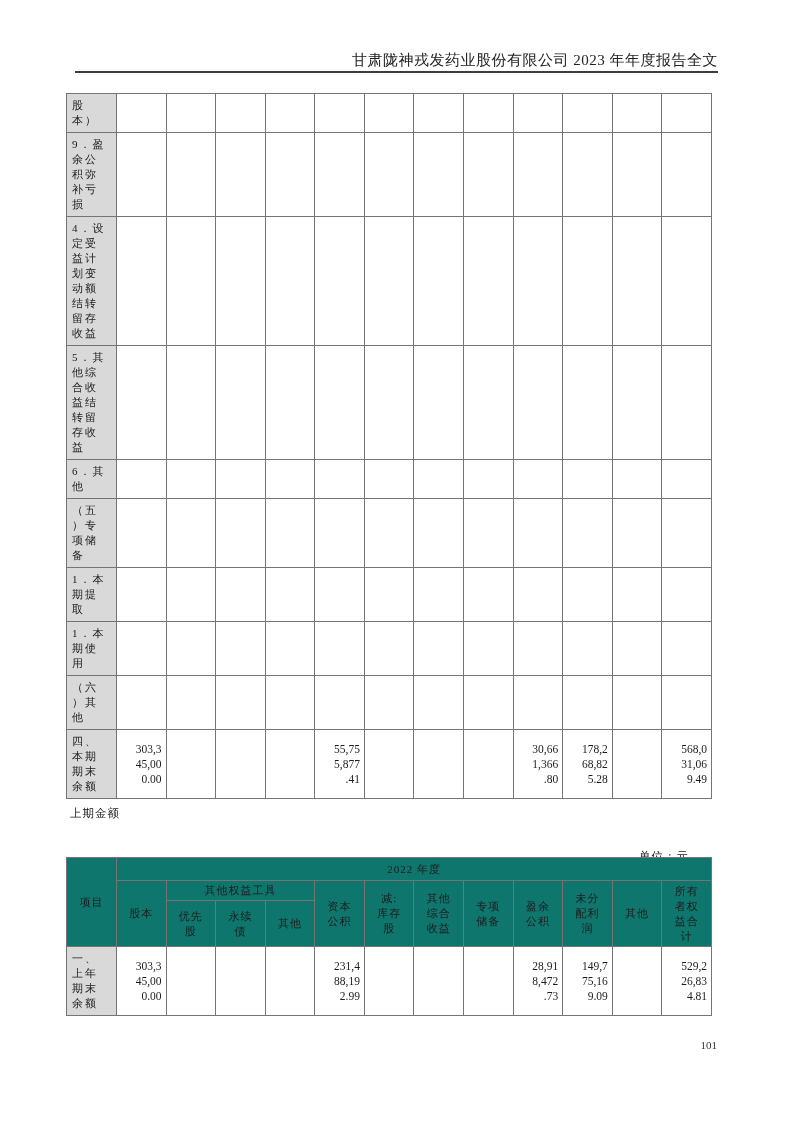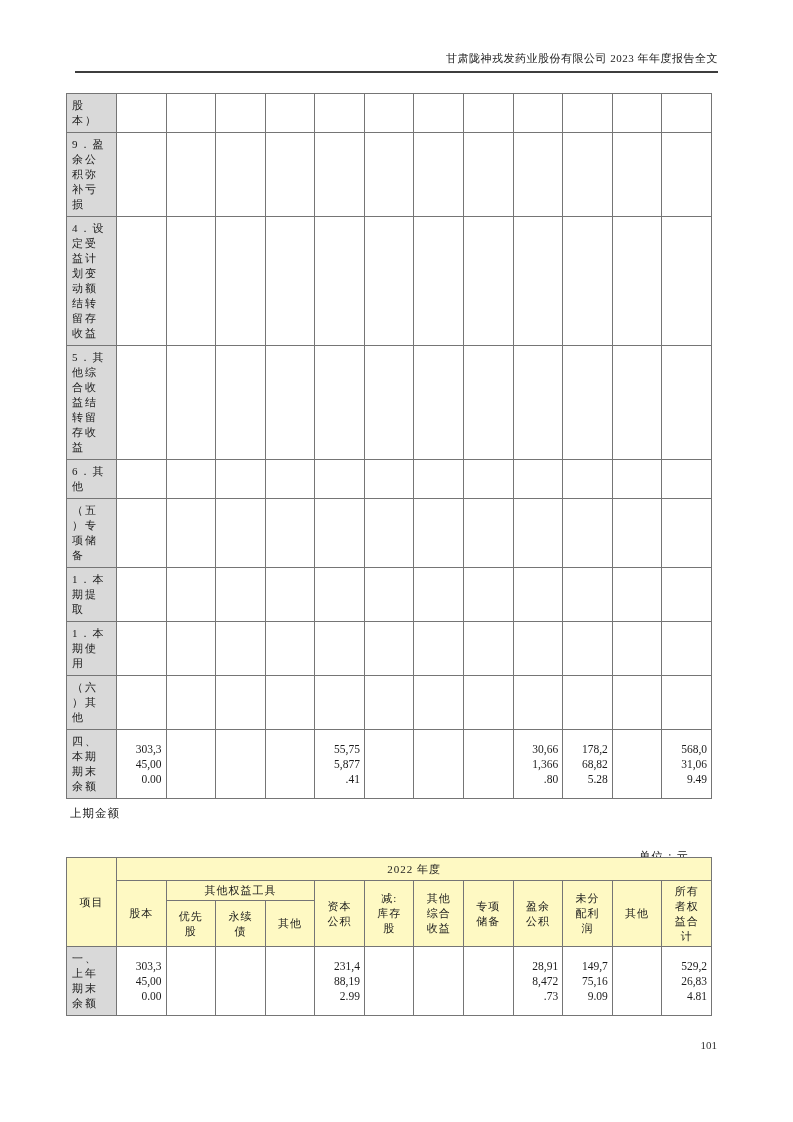--- a/index.html
+++ b/index.html
@@ -9,21 +9,21 @@
     height: 1122px;
     background: #ffffff;
     font-family: "Liberation Serif", "DejaVu Serif", serif;
     color: #1c1c1c;
     overflow: hidden;
   }
   .doc-header {
     position: absolute;
     top: 51px;
     right: 75px;
-    font-size: 11px;
+    font-size: 15px;
     letter-spacing: 0.5px;
     color: #222222;
     white-space: nowrap;
   }
   .header-rule {
     position: absolute;
     top: 71px;
     left: 75px;
     width: 643px;
     height: 2px;
@@ -55,21 +55,21 @@
     padding-left: 5px;
     letter-spacing: 2px;
   }
   td.num {
     text-align: right;
     white-space: pre-line;
     font-size: 11.5px;
     padding-right: 4px;
   }
   td.hdr {
-    background: #fef9c3;
+    background: #0f766e;
     text-align: center;
     white-space: pre-line;
     letter-spacing: 1px;
     padding: 2px 2px;
   }
   tr.h-year { height: 23px; }
   tr.h-group { height: 20px; }
   tr.h-sub { height: 46px; }
   .section-label {
     position: absolute;

